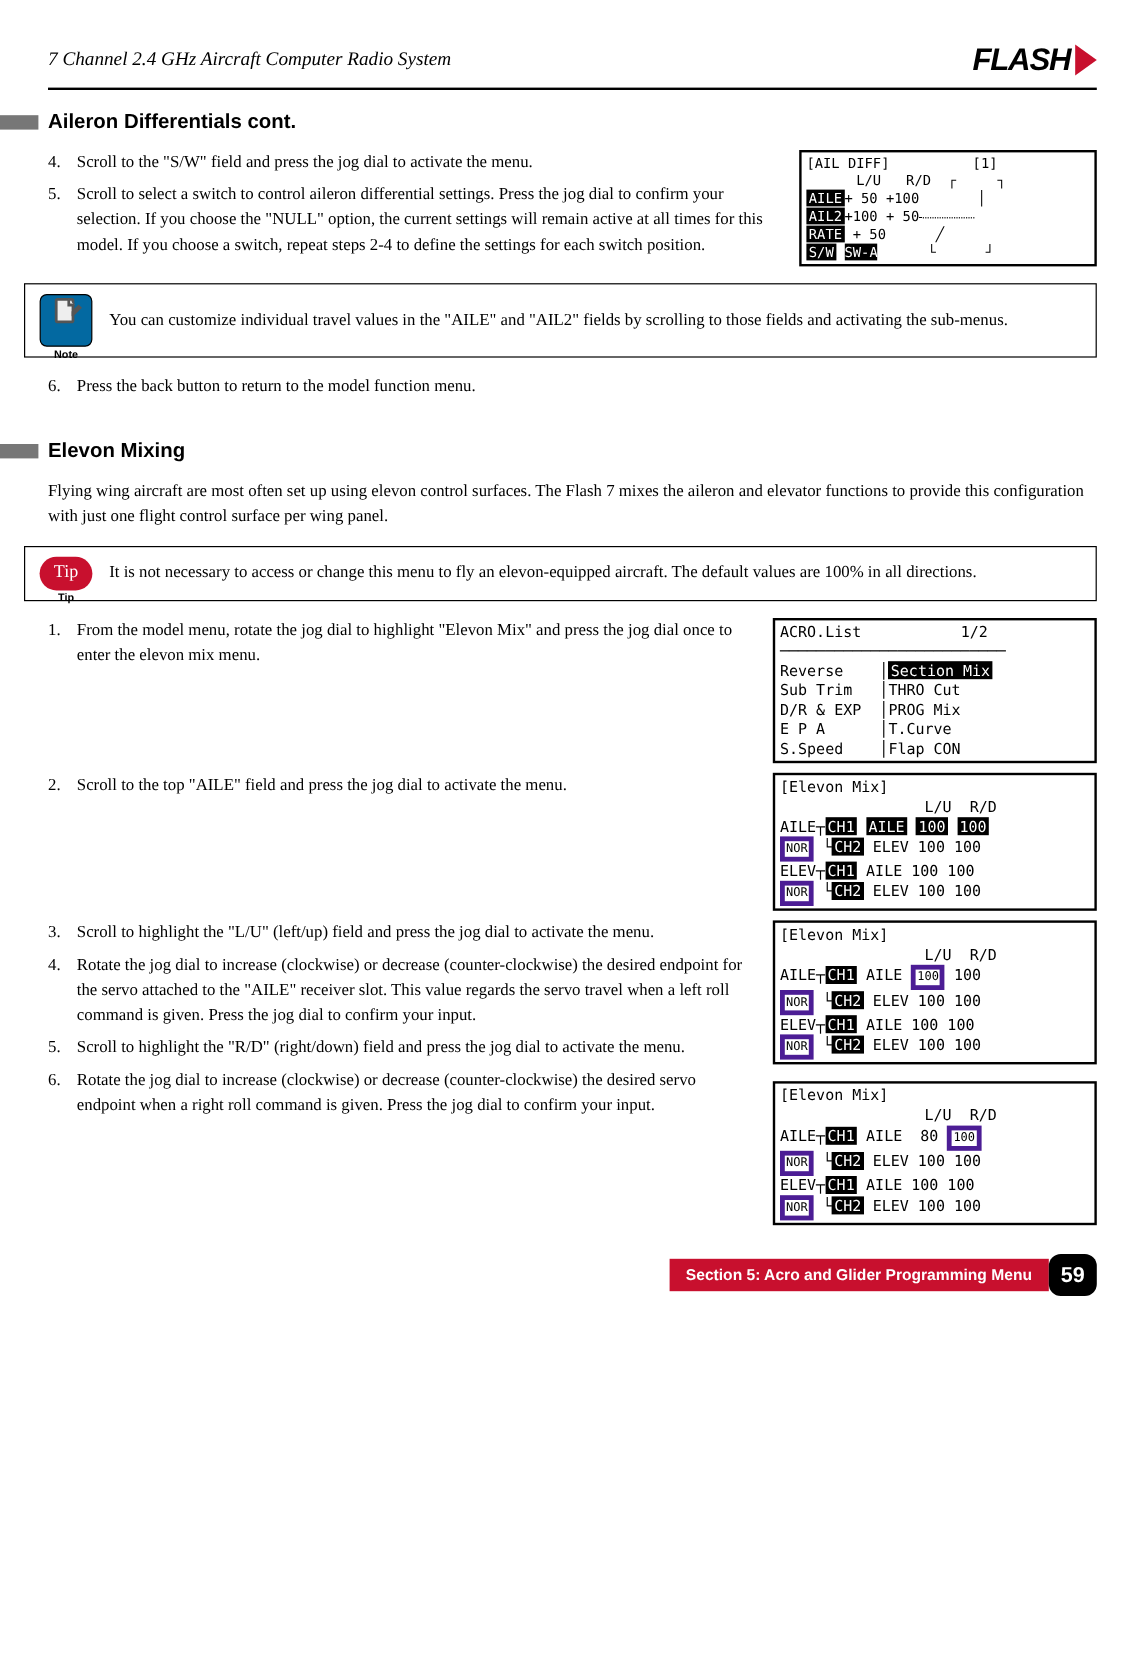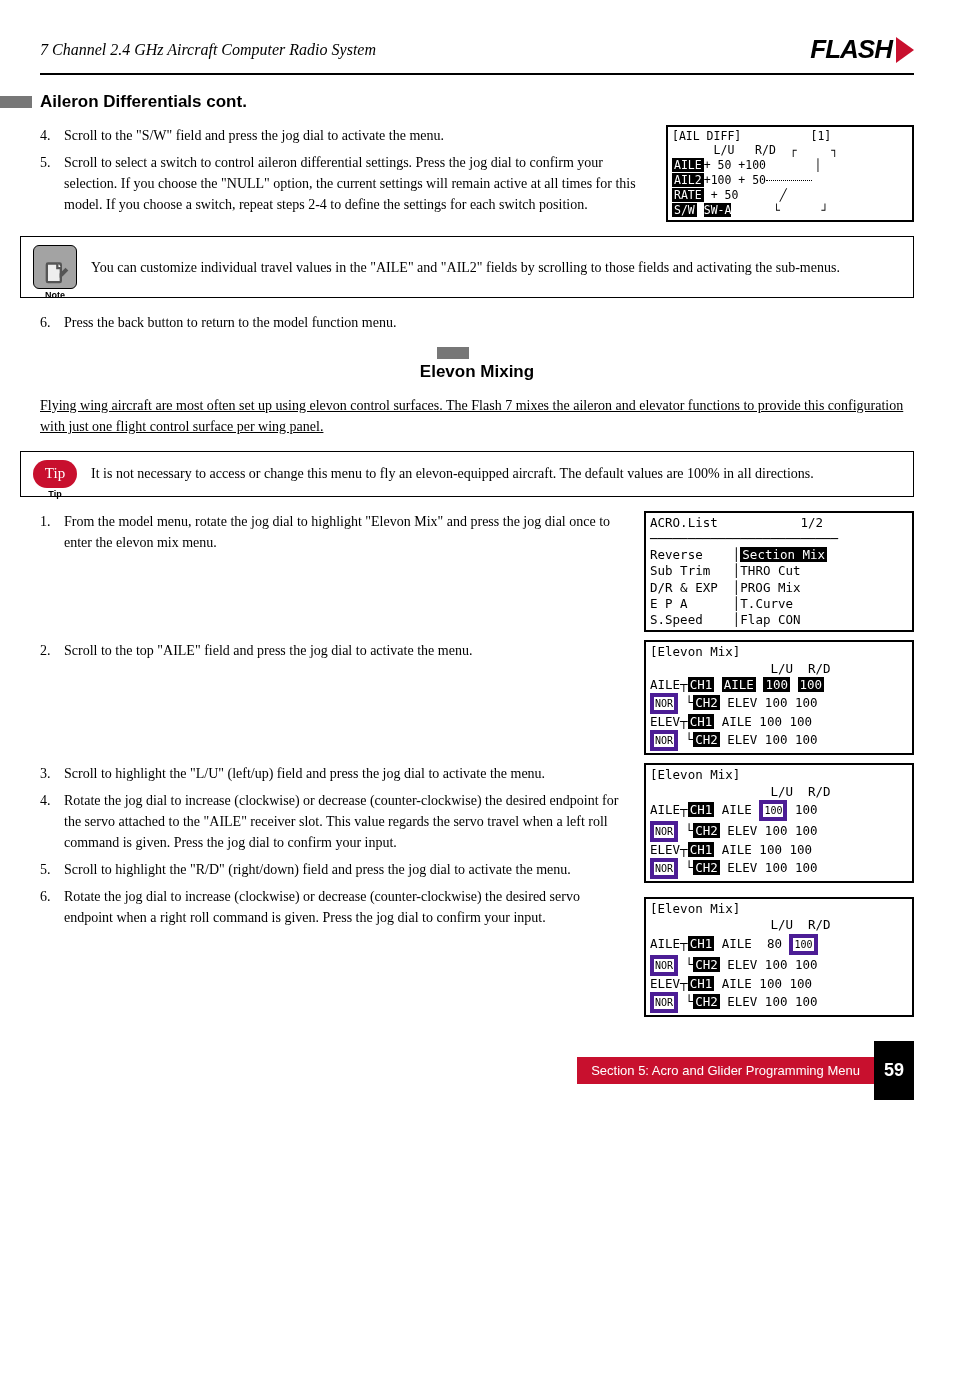--- a/index.html
+++ b/index.html
@@ -15,28 +15,28 @@
   .text-col { flex: 1; }
   ol.steps { list-style: none; padding-left: 0; }
   ol.steps li { margin-bottom: 6px; padding-left: 24px; position: relative; }
   ol.steps li .num { position: absolute; left: 0; }
   .screen { border: 2px solid #000; font-family: 'Lucida Console', Monaco, monospace; font-size: 13px; line-height: 1.3; background: white; padding: 2px 4px; white-space: pre; flex-shrink: 0; }
   .screen.sm { font-size: 11.5px; width: 248px; }
   .screen.md { width: 270px; font-size: 12.5px; }
   .inv { background: #000; color: #fff; padding: 0 2px; }
   .dotted { display: inline-block; border-bottom: 1px dotted #000; width: 46px; vertical-align: middle; }
   .note-box { display: flex; align-items: center; gap: 14px; border: 1px solid #000; padding: 8px 12px; margin: 14px 0; margin-left: -20px; }
-  .note-icon { width: 44px; height: 44px; border: 1px solid #000; border-radius: 6px; display: flex; align-items: flex-end; justify-content: center; flex-shrink: 0; position: relative; background: #a3a3a3; }
+  .note-icon { width: 44px; height: 44px; border: 1px solid #000; border-radius: 6px; display: flex; align-items: flex-start; justify-content: center; flex-shrink: 0; position: relative; background: #0369a1; }
   .note-icon svg { width: 28px; height: 28px; }
   .note-label { font-family: Arial, sans-serif; font-size: 9px; font-weight: bold; position: absolute; bottom: -14px; left: 0; right: 0; text-align: center; }
   .tip-icon { width: 44px; height: 28px; background: #c8102e; border-radius: 14px; color: white; font-family: 'Brush Script MT', cursive; font-size: 15px; display: flex; align-items: center; justify-content: center; flex-shrink: 0; position: relative; }
-  .para { margin-bottom: 10px; text-decoration: underline; }
+  .para { margin-bottom: 10px; }
   .footer { display: flex; justify-content: flex-end; align-items: center; margin-top: 24px; }
-  .footer-bar { background: #c8102e; color: white; font-family: Arial, sans-serif; font-size: 13px; padding: 4px 14px; display: flex; align-items: center; gap: 16px; }
-  .page-num { background: #000; color: white; font-weight: bold; padding: 16px 10px; font-size: 18px; font-family: Arial, sans-serif; }
+  .footer-bar { background: #c8102e; color: white; font-family: Arial, sans-serif; font-size: 13px; padding: 4px 14px; display: flex; align-items: center; gap: 16px; font-weight: bold; }
+  .page-num { background: #000; color: white; font-weight: bold; padding: 4px 10px; font-size: 18px; font-family: Arial, sans-serif; border-radius: 10px; }
   .screens-col { display: flex; flex-direction: column; gap: 14px; align-items: flex-end; }
   .mono-box { display: inline-block; border: 4px solid #4c1d95; padding: 0 1px; font-size: 10px; }
   .hl { background: #000; color: #fff; }
 </style>
 </head>
 <body>
 
 <div class="header">
   <div class="header-title">7 Channel 2.4 GHz Aircraft Computer Radio System</div>
   <div class="logo">
@@ -74,21 +74,21 @@
       </svg>
     <span class="note-label">Note</span>
   </div>
   <div>You can customize individual travel values in the "AILE" and "AIL2" fields by scrolling to those fields and activating the sub-menus.</div>
 </div>
 
 <ol class="steps">
   <li><span class="num">6.</span><span>Press the back button to return to the model function menu.</span></li>
 </ol>
 
-<div class="section-heading" style="margin-top:14px;flex-direction:column;">
+<div class="section-heading" style="margin-top:30px;">
     <span class="heading-bar"></span>
     <span>Elevon Mixing</span>
   </div>
 
 <p class="para">Flying wing aircraft are most often set up using elevon control surfaces. The Flash 7 mixes the aileron and elevator functions to provide this configuration with just one flight control surface per wing panel.</p>
 
 <div class="note-box">
   <div style="position:relative;">
     <div class="tip-icon">
         <span>Tip</span>

